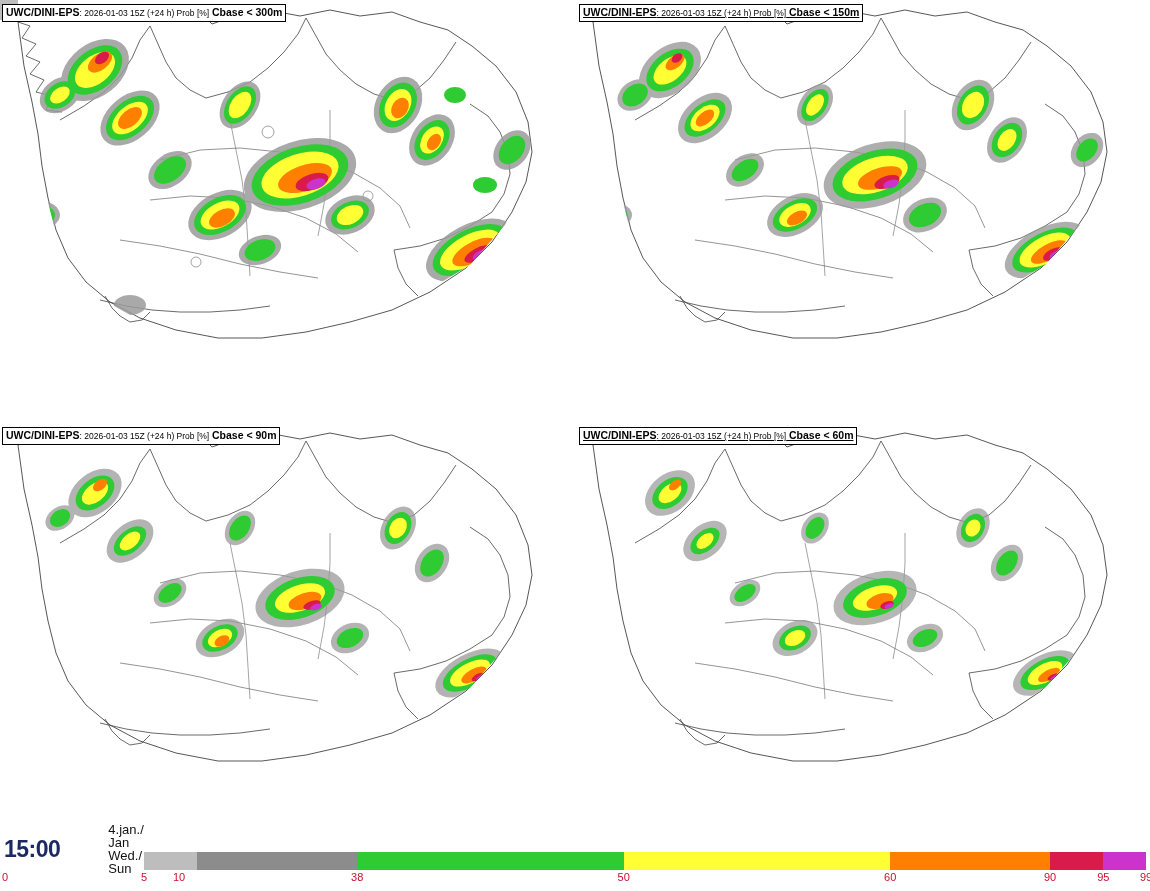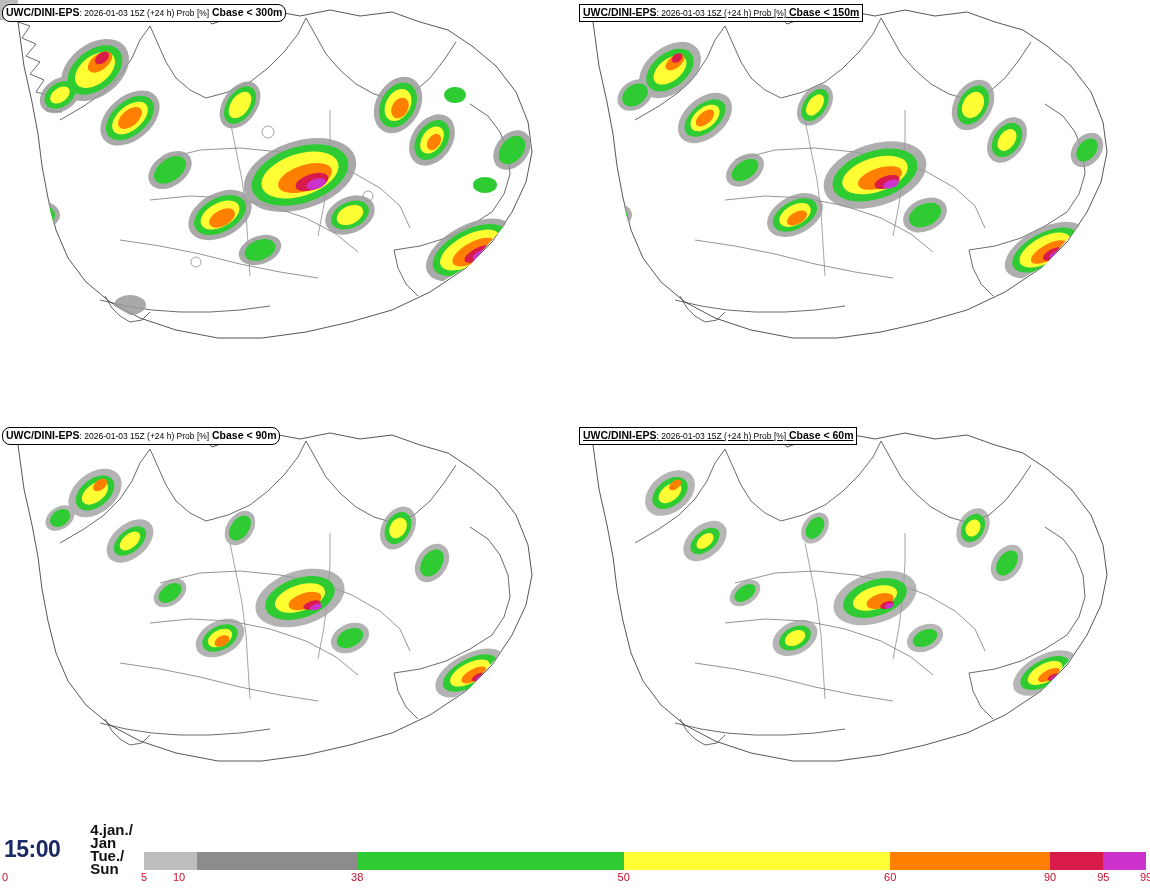--- a/index.html
+++ b/index.html
@@ -33,21 +33,21 @@
     top: 4px;
     z-index: 20;
     background: #ffffff;
     border: 1px solid #000000;
     padding: 1px 3px 2px 3px;
     font-size: 10px;
     line-height: 12px;
     white-space: nowrap;
     color: #000000;
   }
-  .panel-left .panel-label { left: 2px; border-radius: 8px; }
+  .panel-left .panel-label { left: 2px; }
   .panel-right .panel-label { left: 4px; text-decoration: underline; }
   .lbl-model {
     font-weight: bold;
     font-size: 10.5px;
   }
   .lbl-run {
     font-size: 8.5px;
   }
   .lbl-param {
     font-weight: bold;
@@ -80,25 +80,25 @@
     gap: 23px;
   }
   .time-big {
     font-size: 23px;
     font-weight: bold;
     color: #1b2a63;
     letter-spacing: -0.5px;
     margin-left: 4px;
   }
   .time-dates {
-    margin-left: 7px;
-    font-size: 15px;
+    margin-left: 25px;
+    font-size: 13px;
     line-height: 13px;
     color: #111111;
-    font-weight: bold;
+    font-weight: normal;
   }
   .colorbar-wrap {
     position: absolute;
     left: 140px;
     top: 28px;
     width: 1010px;
     height: 38px;
   }
   .colorbar {
     position: absolute;
@@ -501,21 +501,21 @@
   </div>
 </div>
 
 <div class="edge-gray"></div>
 
 <div class="bottom">
   <div class="time-box">
     <div class="time-big">15:00</div>
     <div class="time-dates">
       <div>4.jan./ Jan</div>
-      <div>Tue./ Sun</div>
+      <div>Wed./ Sun</div>
     </div>
   </div>
   <div class="colorbar-wrap">
     <div class="colorbar" id="colorbar-strip">
         <div style="background: rgb(189, 189, 189); flex: 5 0 0px;"></div>
         <div style="background: rgb(140, 140, 140); flex: 15 0 0px;"></div>
         <div style="background: rgb(46, 204, 50); flex: 25 0 0px;"></div>
         <div style="background: rgb(255, 255, 51); flex: 25 0 0px;"></div>
         <div style="background: rgb(255, 128, 0); flex: 15 0 0px;"></div>
         <div style="background: rgb(216, 27, 74); flex: 5 0 0px;"></div>

